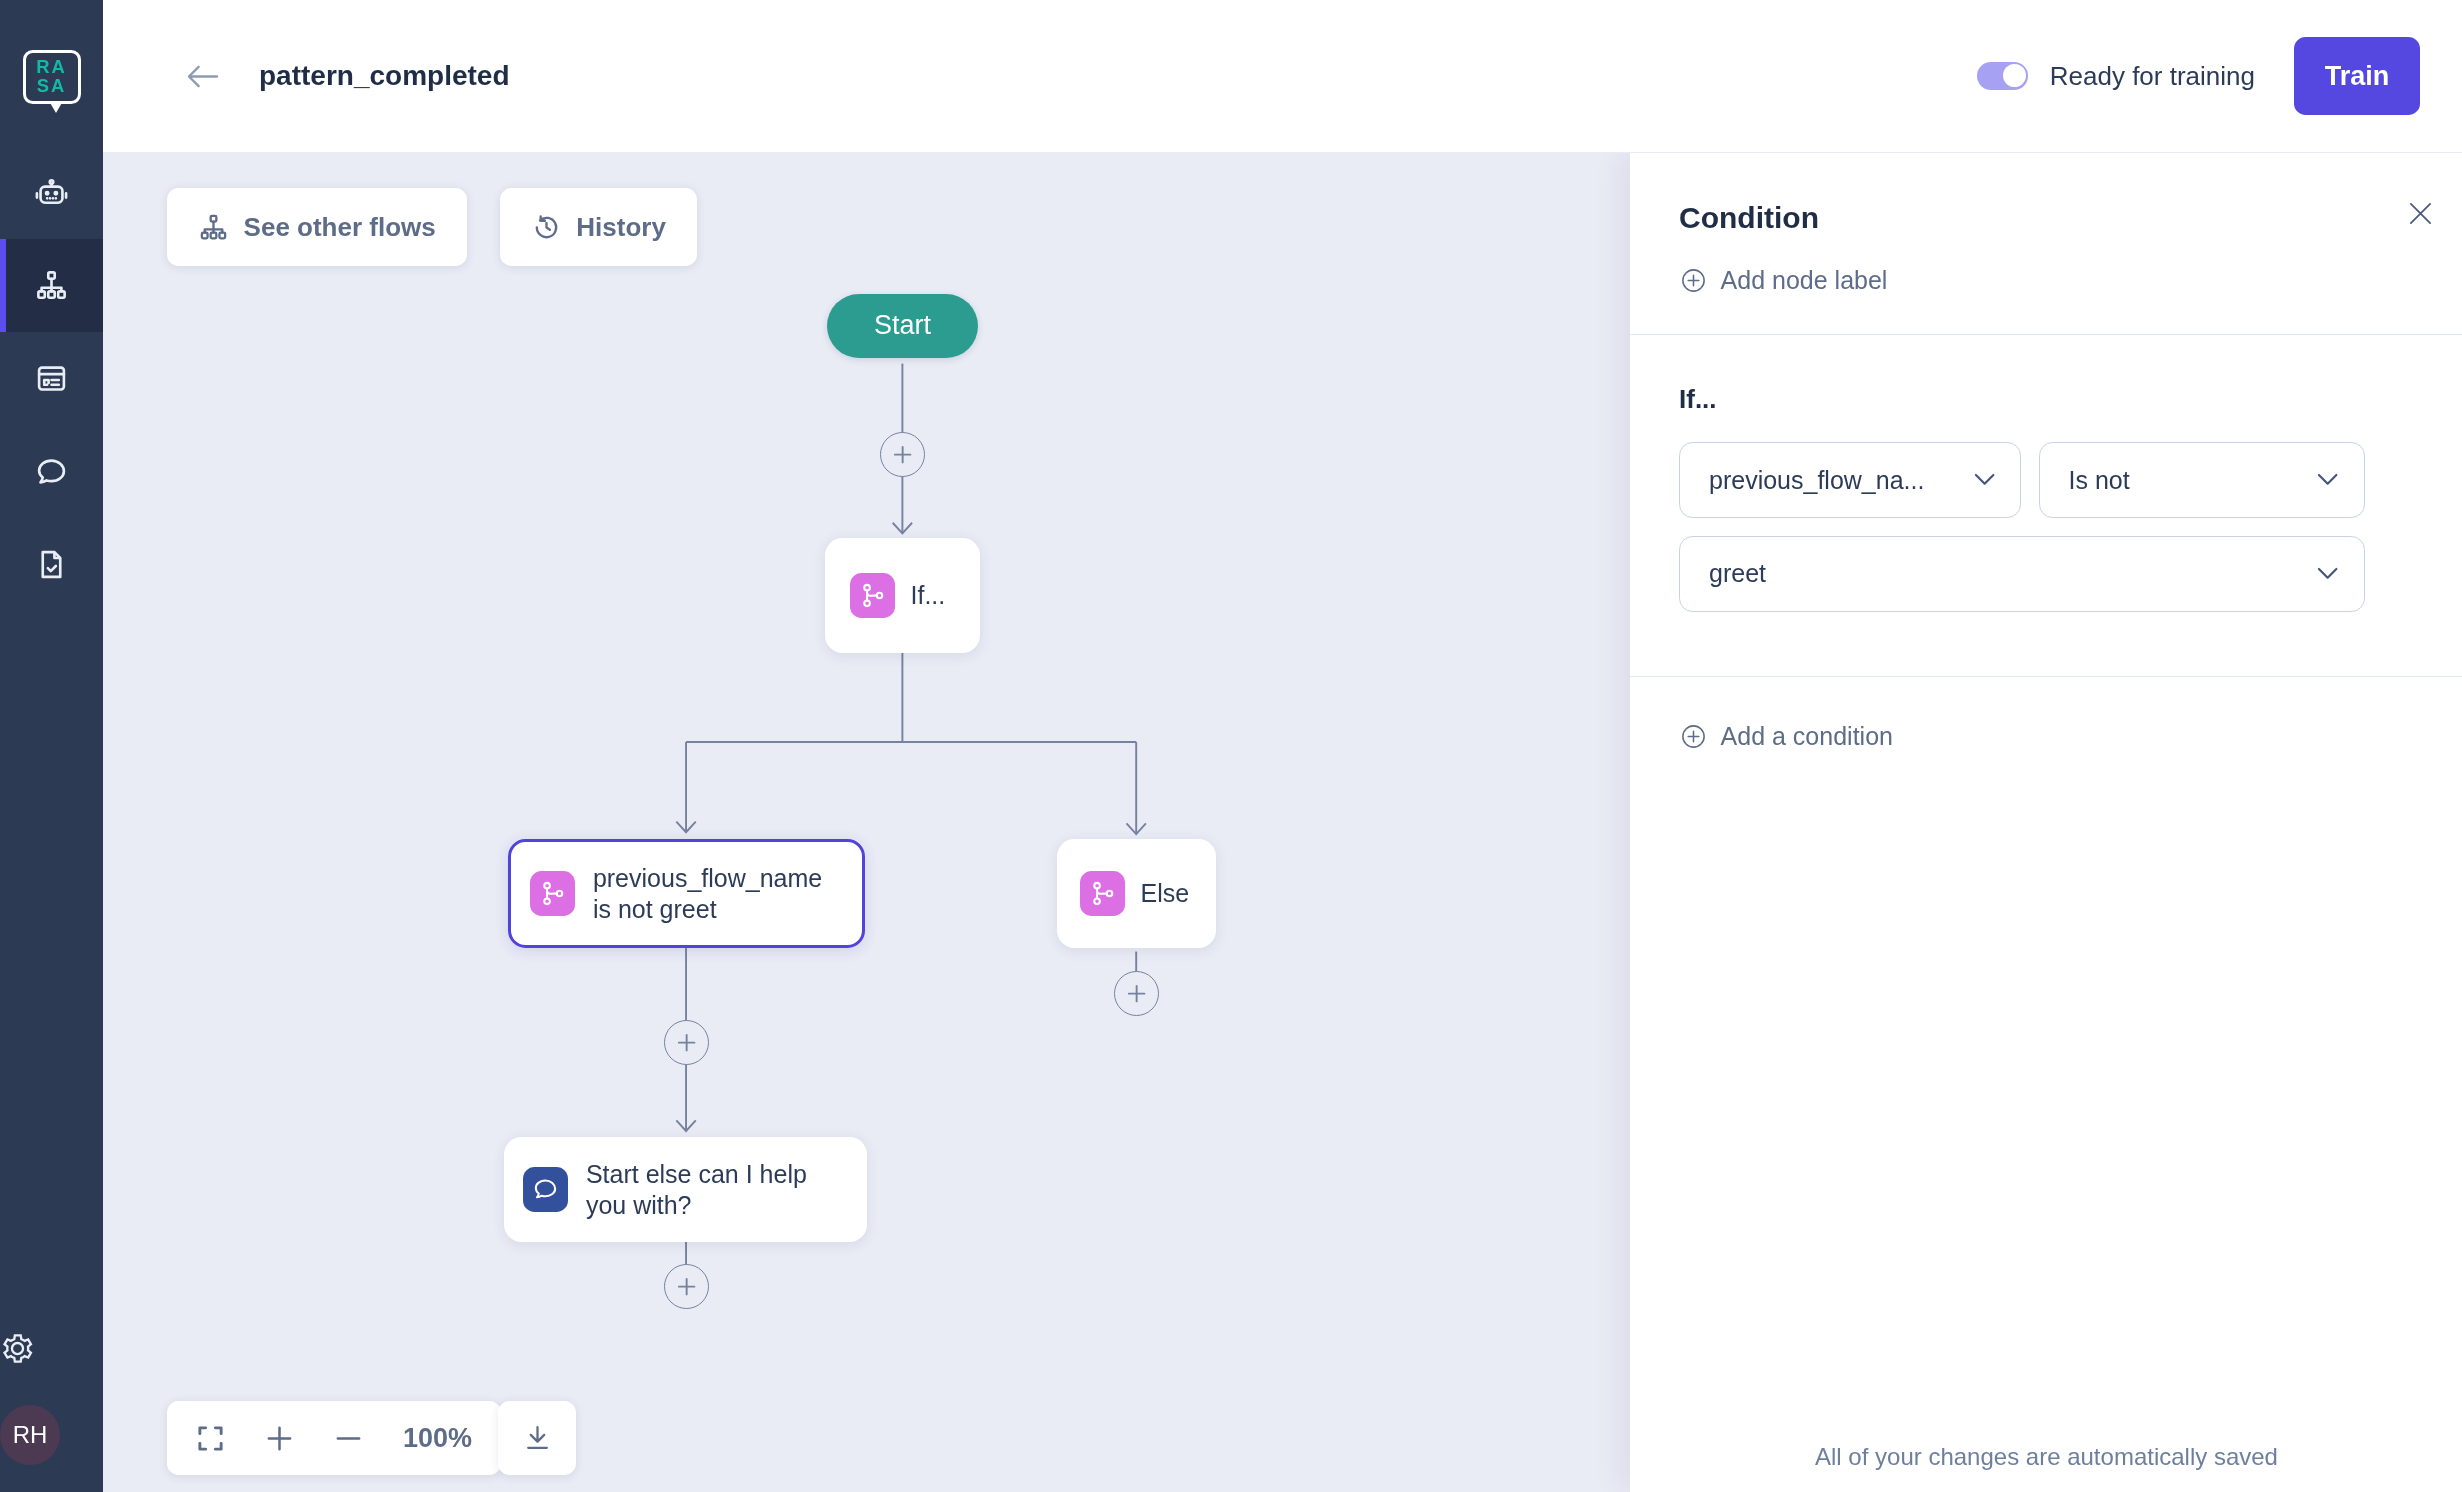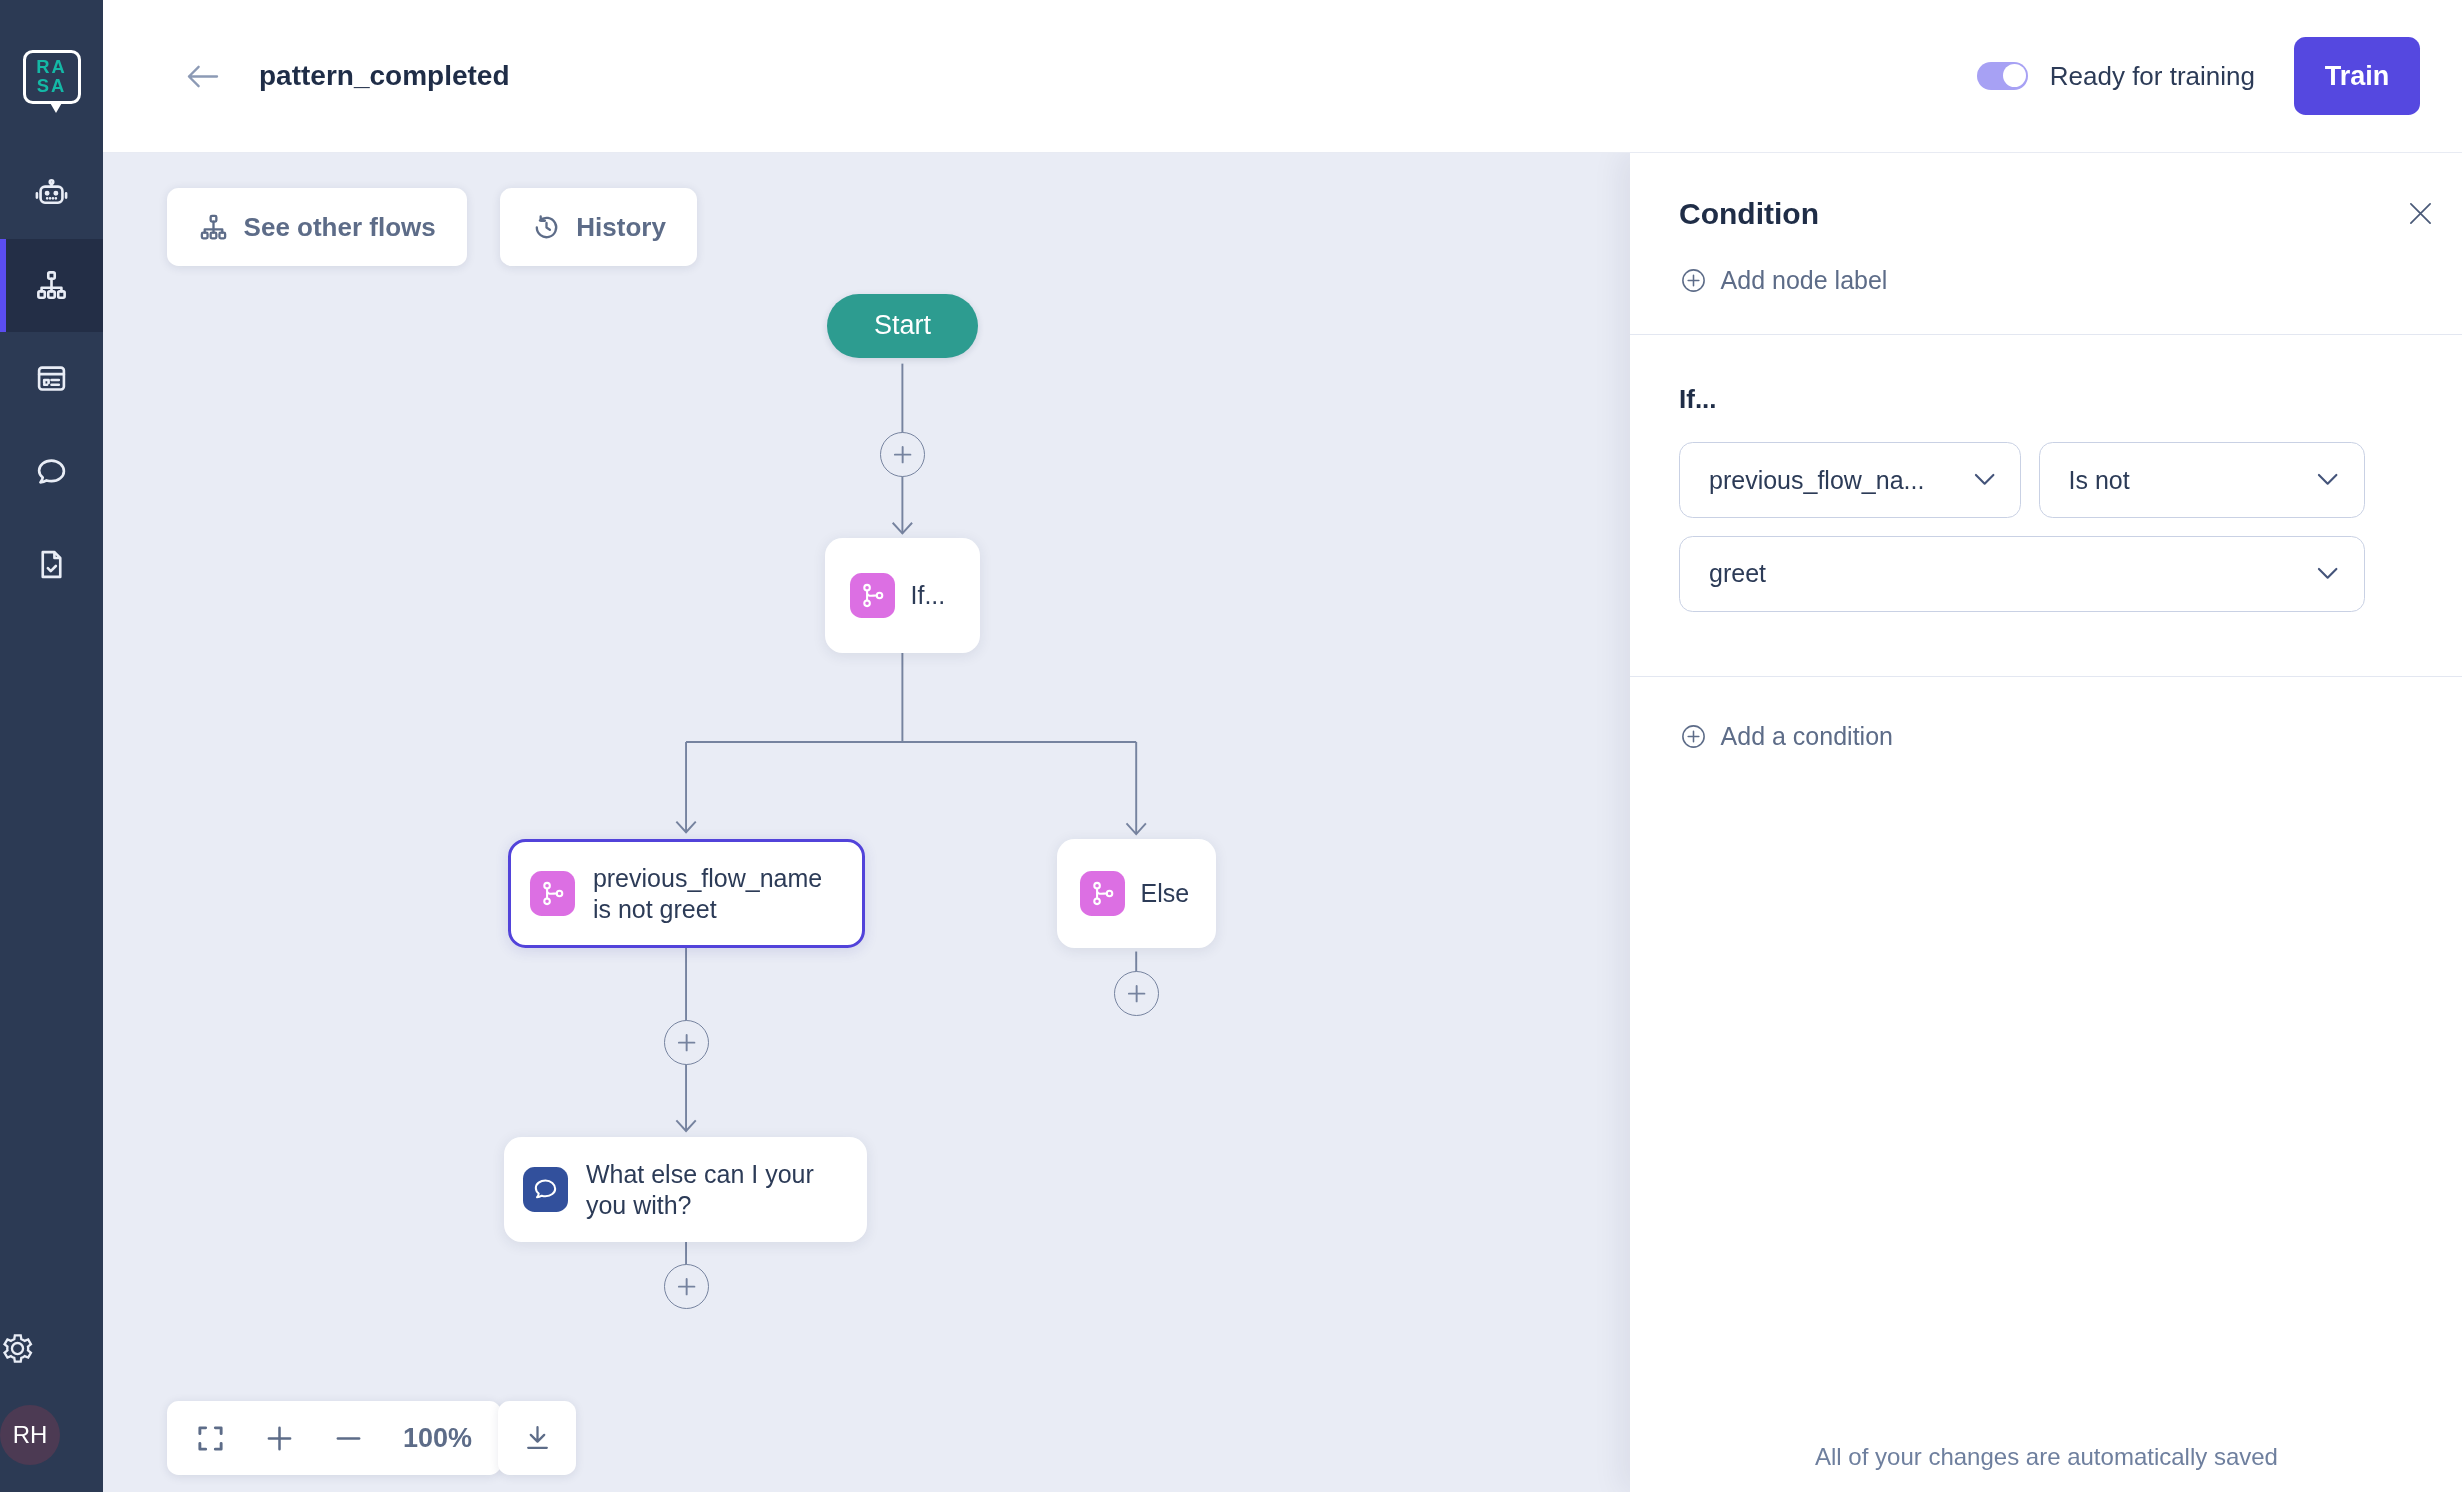--- a/index.html
+++ b/index.html
@@ -89,21 +89,21 @@
   .zoom-level { font-size:27px; font-weight:600; color:#5d6c88; }
   .dl-btn { position:absolute; left:395px; top:1248px; width:78px; height:74px; background:#fff;
     border:none; border-radius:11.6px; box-shadow:0 1.9px 9.7px rgba(30,40,80,.10);
     display:flex; align-items:center; justify-content:center; cursor:pointer; }
   .dl-btn svg { width:31px; height:31px; stroke:#5d6c88; fill:none; stroke-width:2.2;
     stroke-linecap:round; stroke-linejoin:round; }
 
   
   .panel { position:absolute; left:1630px; top:153px; width:833px; height:1339px; background:#fff;
     box-shadow:-9.7px 0 29px rgba(25,35,70,.07); z-index:10; }
-  .panel-head { display:flex; align-items:center; justify-content:space-between;
+  .panel-head { display:flex; align-items:flex-end; justify-content:space-between;
     padding:39px 21.3px 0 49px; }
   .panel-title { font-size:30px; font-weight:700; color:#1f2d47; }
   .close-btn { width:43px; height:43px; border:none; background:none; cursor:pointer;
     display:flex; align-items:center; justify-content:center; }
   .close-btn svg { width:25px; height:25px; stroke:#4a5a78; stroke-width:1.8; stroke-linecap:round; }
   .link-row { display:flex; align-items:center; gap:12.6px; color:#5d6c88; font-size:25px;
     font-weight:500; cursor:pointer; }
   .link-row svg { width:29px; height:29px; stroke:#5d6c88; fill:none; stroke-width:1.6; stroke-linecap:round; }
   .add-node-label { margin:31px 0 0 49px; }
   .divider { margin-top:39px; border-top:1.9px solid #e3e7f1; }
@@ -278,21 +278,21 @@
       </span>
       <span class="node-text">Else</span>
     </div>
 
     <div class="node node-message">
       <span class="node-icon icon-blue">
         <svg viewBox="0 0 24 24">
             <path d="M12 4.5c-4.4 0-8 2.8-8 6.3 0 1.8.9 3.4 2.4 4.5-.1 1-.5 2.2-1.4 3.1 1.6-.1 2.9-.7 3.9-1.3.9.3 2 .5 3.1.5 4.4 0 8-2.8 8-6.3s-3.6-6.8-8-6.8z"></path>
           </svg>
       </span>
-      <span class="node-text">What else can I your you with?</span>
+      <span class="node-text">Start else can I help you with?</span>
     </div>
 
     <button class="plus-btn" style="left:777px; top:279px;">
       <svg viewBox="0 0 22 22">
           <path d="M11 3v16 M3 11h16"></path>
         </svg>
     </button>
     <button class="plus-btn" style="left:561px; top:867px;">
       <svg viewBox="0 0 22 22">
           <path d="M11 3v16 M3 11h16"></path>

